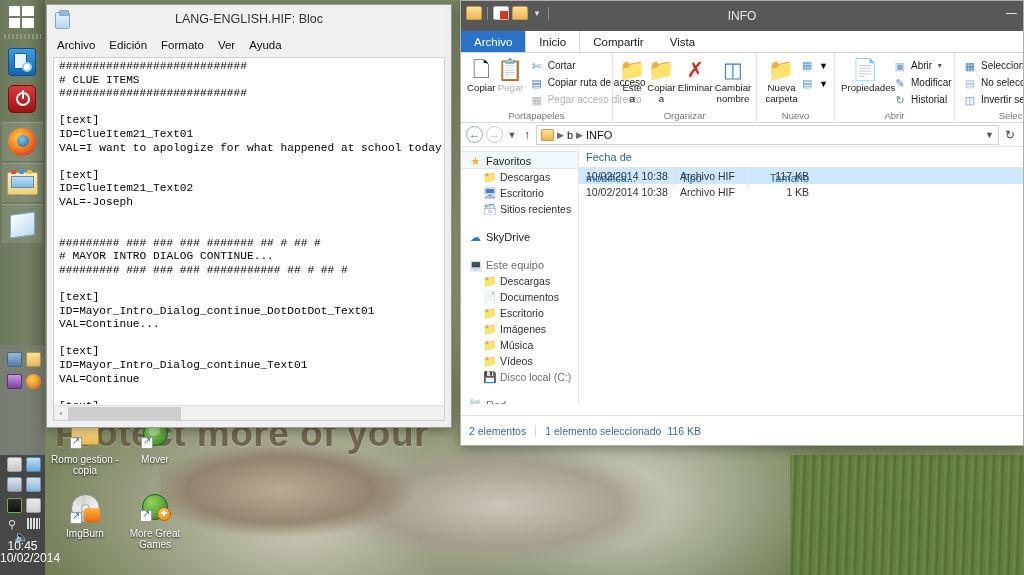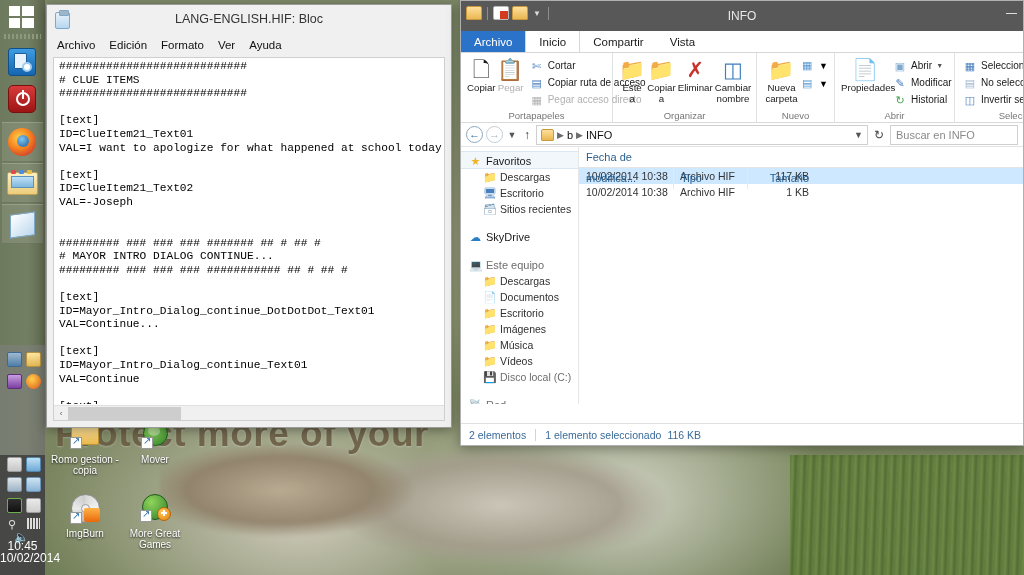--- a/index.html
+++ b/index.html
@@ -262,21 +262,21 @@
   .fileico {
     width: 12px; height: 13px; background: linear-gradient(180deg,#eaf4fc,#bcd9ef);
     border: 1px solid #85aecb; border-radius: 2px; position: relative; flex: none;
   }
   .fileico:after {
     content: ""; position: absolute; left: 2px; top: -3px; width: 7px; height: 3px;
     background: #a9bfcd; border: 1px solid #85aecb; border-radius: 1px;
   }
 
   #ex-status {
-    position: absolute; left: 0; bottom: 0; width: 564px; height: 22px;
+    position: absolute; left: 0; bottom: 0; width: 564px; height: 30px;
     background: #fff; border-top: 1px solid #e0e0e0;
     display: flex; align-items: center; font-size: 10.5px; color: #3a6a99;
     padding-left: 8px; gap: 0;
   }
   #ex-status .stsep { width: 1px; height: 12px; background: #d4d4d4; margin: 0 9px; }
 
   
   .dicon {
     position: absolute; width: 74px; text-align: center; z-index: 10;
     font-size: 10px; color: #fff; line-height: 11px;
@@ -599,21 +599,20 @@
     <div class="navsmall" style="font-size:12px;color:#333;">↑</div>
     <div id="ex-crumb">
       <span class="qat-ico folder-ico" style="width:13px;height:12px;"></span>
       <span class="sep">▶</span>
       <span>b</span>
       <span class="sep">▶</span>
       <span>INFO</span>
       <span class="cdrop">▼</span>
     </div>
     <div id="ex-refresh">↻</div>
-    <div id="ex-search">Buscar en INFO</div>
   </div>
 
   <div id="ex-body">
 
     <div id="ex-nav">
       <div id="ex-nav-sel"></div>
       <div class="navitem root" style="position:relative;">
         <span class="nico" style="color:#f0b429;">★</span>
         <span>Favoritos</span>
       </div>

